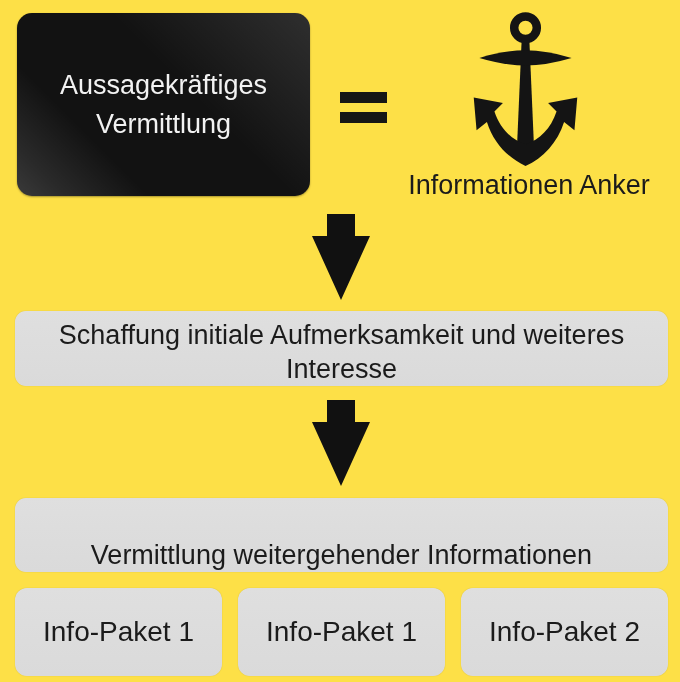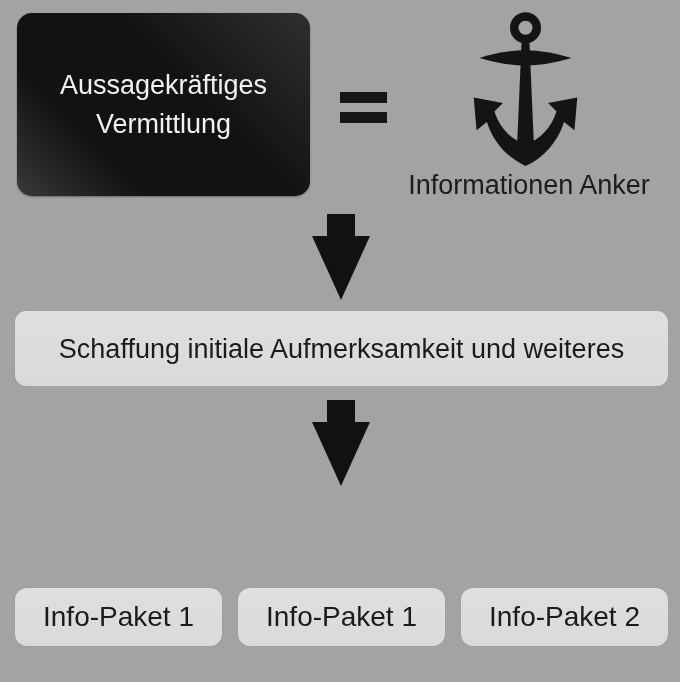--- a/index.html
+++ b/index.html
@@ -1,19 +1,19 @@
 <!DOCTYPE html>
 <html><head>
 <meta charset="utf-8">
 <style>
   html,body { margin:0; padding:0; background:#ffffff; }
   .canvas {
     position:relative;
     width:680px; height:682px;
-    background:#a3a3a3;
+    background:#fde047;
     font-family:"Liberation Sans", sans-serif;
     overflow:hidden;
   }
 
   
   .key-visual {
     position:absolute; left:17px; top:13px;
     width:293px; height:183px;
     border-radius:15px;
     background:
@@ -45,32 +45,32 @@
   .down-arrow { position:absolute; left:312px; width:58px; height:86px; color:#111111; }
   .down-arrow.a1 { top:214px; }
   .down-arrow.a2 { top:400px; }
 
   
   .flow-bar {
     position:absolute; left:15px; width:653px;
     background:linear-gradient(180deg, #dfdfdf 0%, #dadada 100%);
     border-radius:11px;
     color:#1b1b1b;
-    display:flex; flex-direction:column; justify-content:center;
+    display:flex; flex-direction:column; justify-content:flex-end;
     text-align:center;
     font-size:27px; line-height:34px;
     box-shadow:0 0 1px rgba(0,0,0,0.25);
   }
   .flow-bar .line { white-space:nowrap; }
   .bar-step1 { top:311px; height:75px; }
   .bar-step2 { top:498px; height:74px; }
 
   
   .info-row {
-    position:absolute; left:15px; top:588px; width:653px; height:58px;
+    position:absolute; left:15px; top:588px; width:653px; height:88px;
     display:flex; gap:16px;
   }
   .info-box {
     flex:1 1 0;
     background:linear-gradient(180deg, #dfdfdf 0%, #dadada 100%);
     border-radius:12px;
     color:#1b1b1b;
     display:flex; align-items:center; justify-content:center;
     font-size:28px;
     box-shadow:0 0 1px rgba(0,0,0,0.25);
@@ -112,28 +112,32 @@
   <div class="anchor-label">Informationen Anker</div>
 
   <div class="down-arrow a1">
     <svg viewBox="0 0 58 86" width="58" height="86" aria-hidden="true">
       <polygon fill="currentColor" points="15,0 43,0 43,22 58,22 29,86 0,22 15,22"></polygon>
     </svg>
   </div>
 
   <div class="flow-bar bar-step1">
     <div class="line">Schaffung initiale Aufmerksamkeit und weiteres</div>
+    <div class="line">Interesse</div>
   </div>
 
   <div class="down-arrow a2">
     <svg viewBox="0 0 58 86" width="58" height="86" aria-hidden="true">
       <polygon fill="currentColor" points="15,0 43,0 43,22 58,22 29,86 0,22 15,22"></polygon>
     </svg>
   </div>
 
+  <div class="flow-bar bar-step2">
+    <div class="line">Vermittlung weitergehender Informationen</div>
+  </div>
 
   <div class="info-row">
     <div class="info-box">
       <span>Info-Paket 1</span>
     </div>
     <div class="info-box">
       <span>Info-Paket 1</span>
     </div>
     <div class="info-box">
       <span>Info-Paket 2</span>

